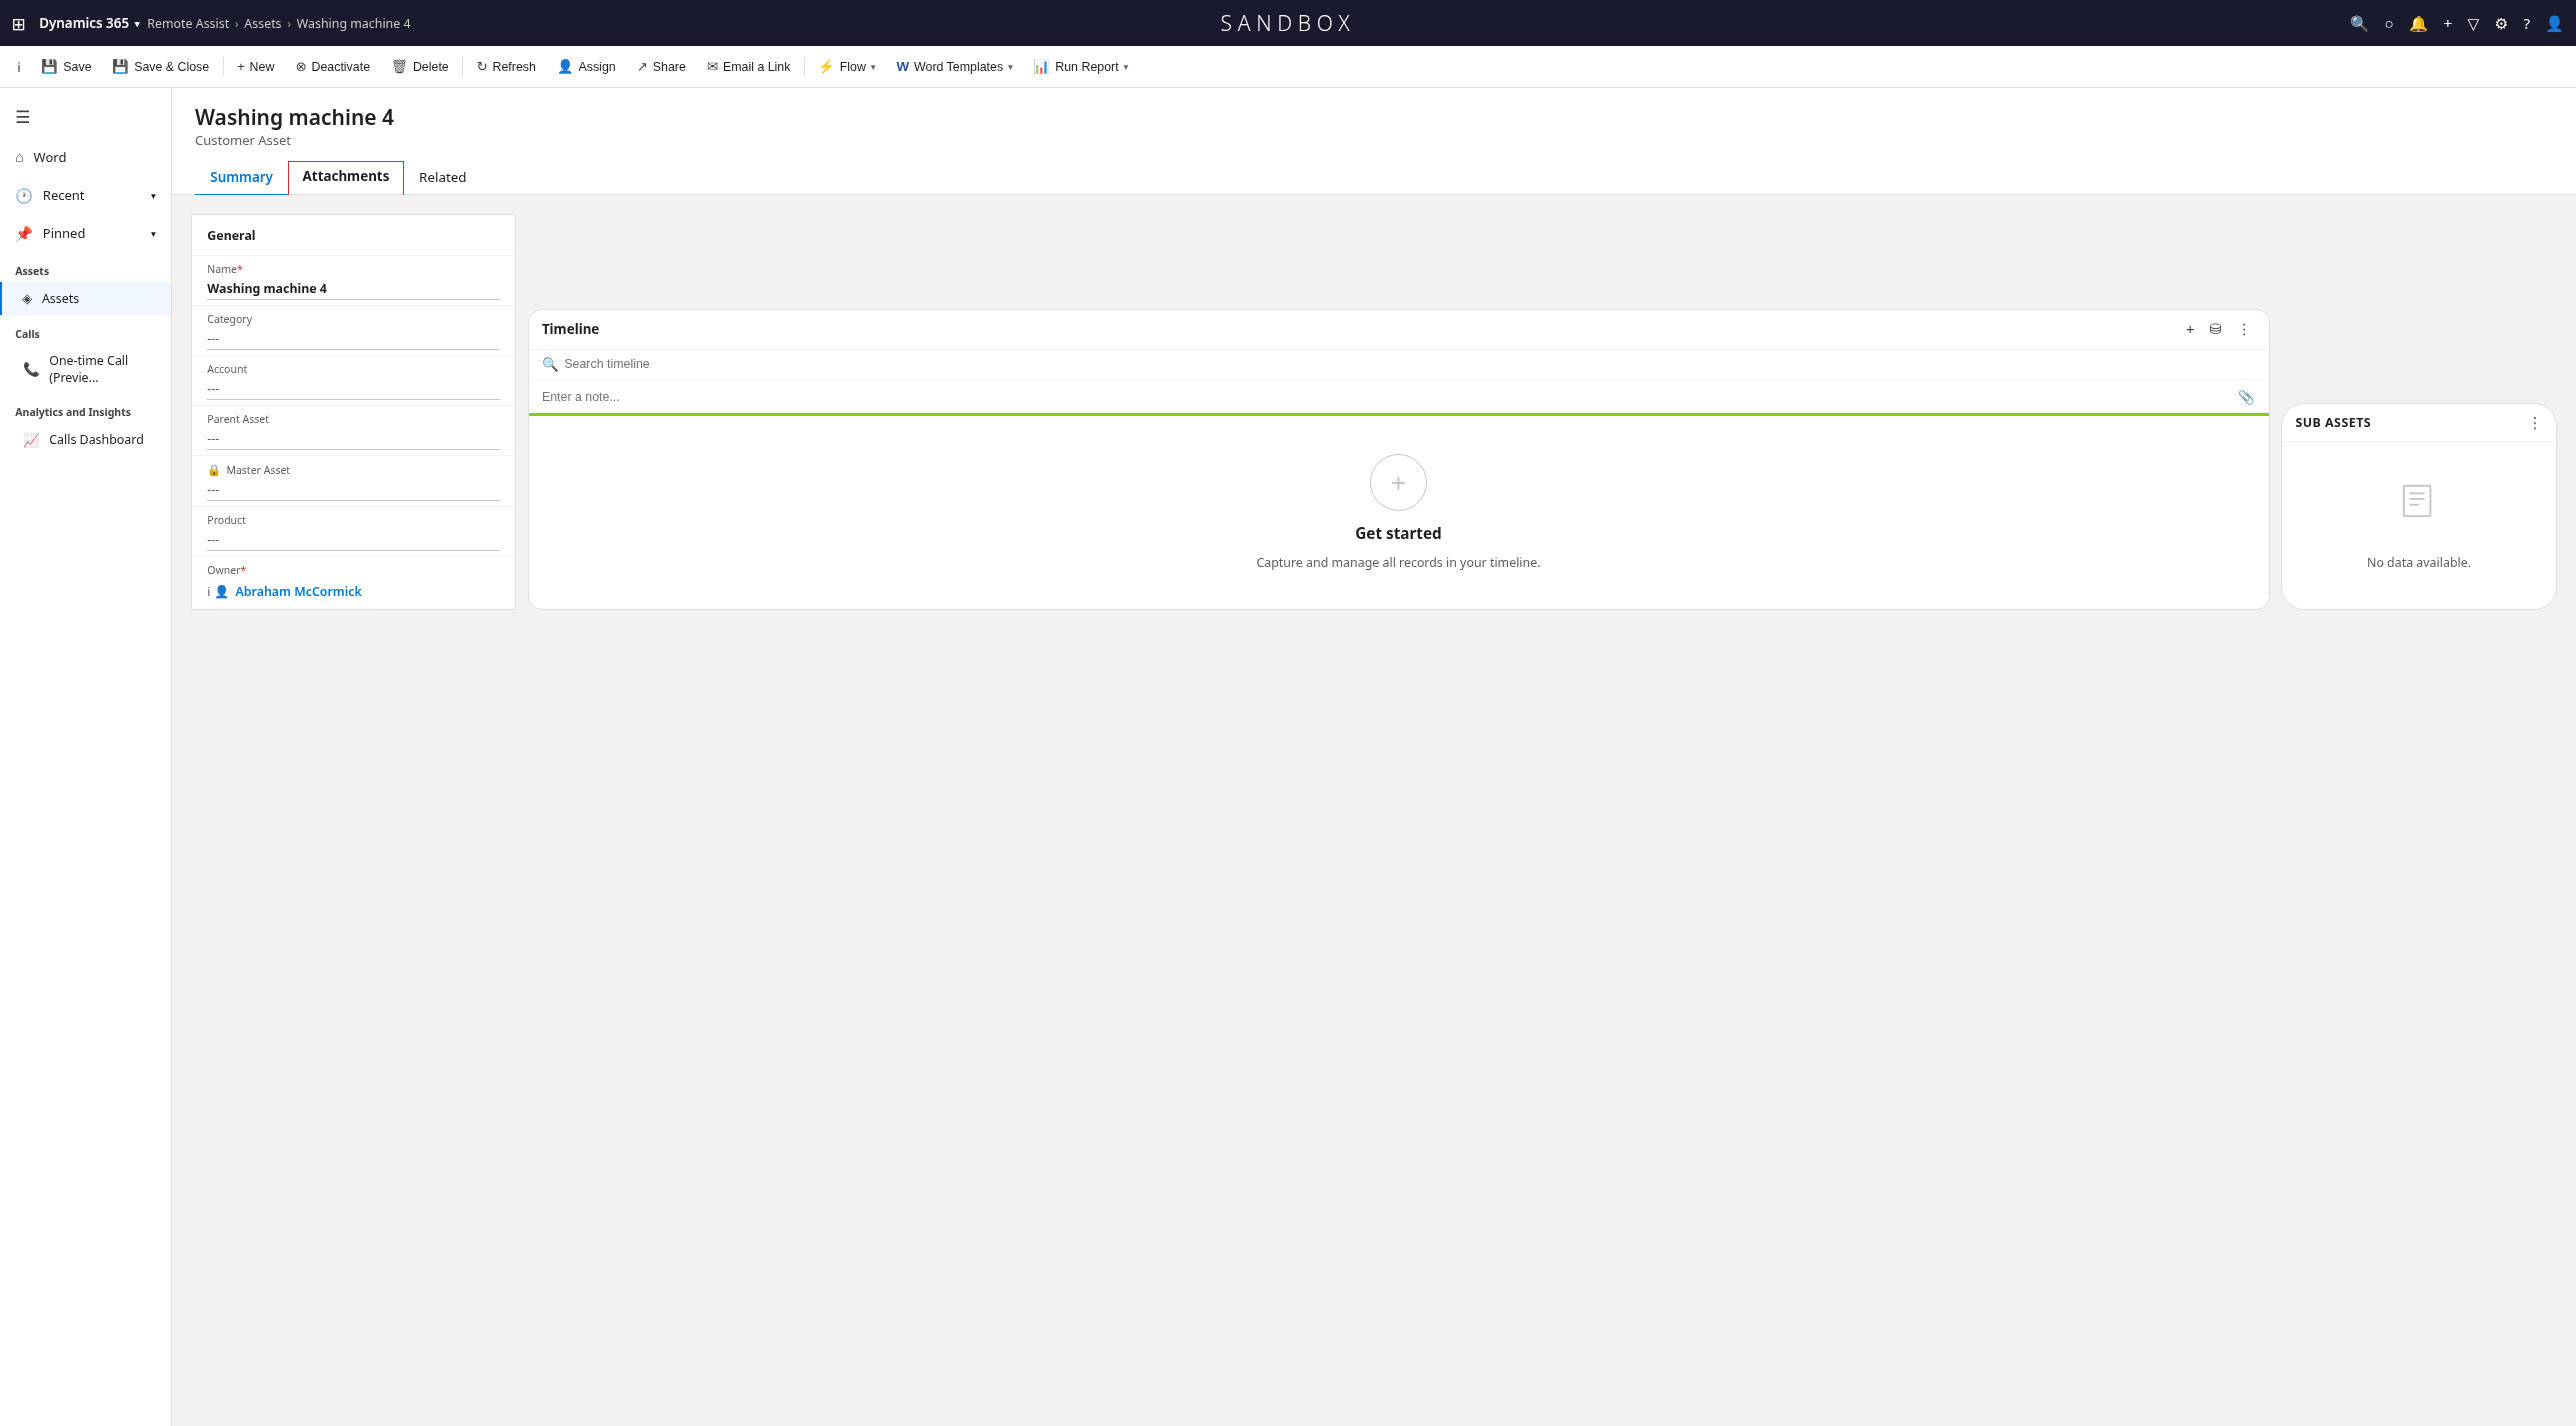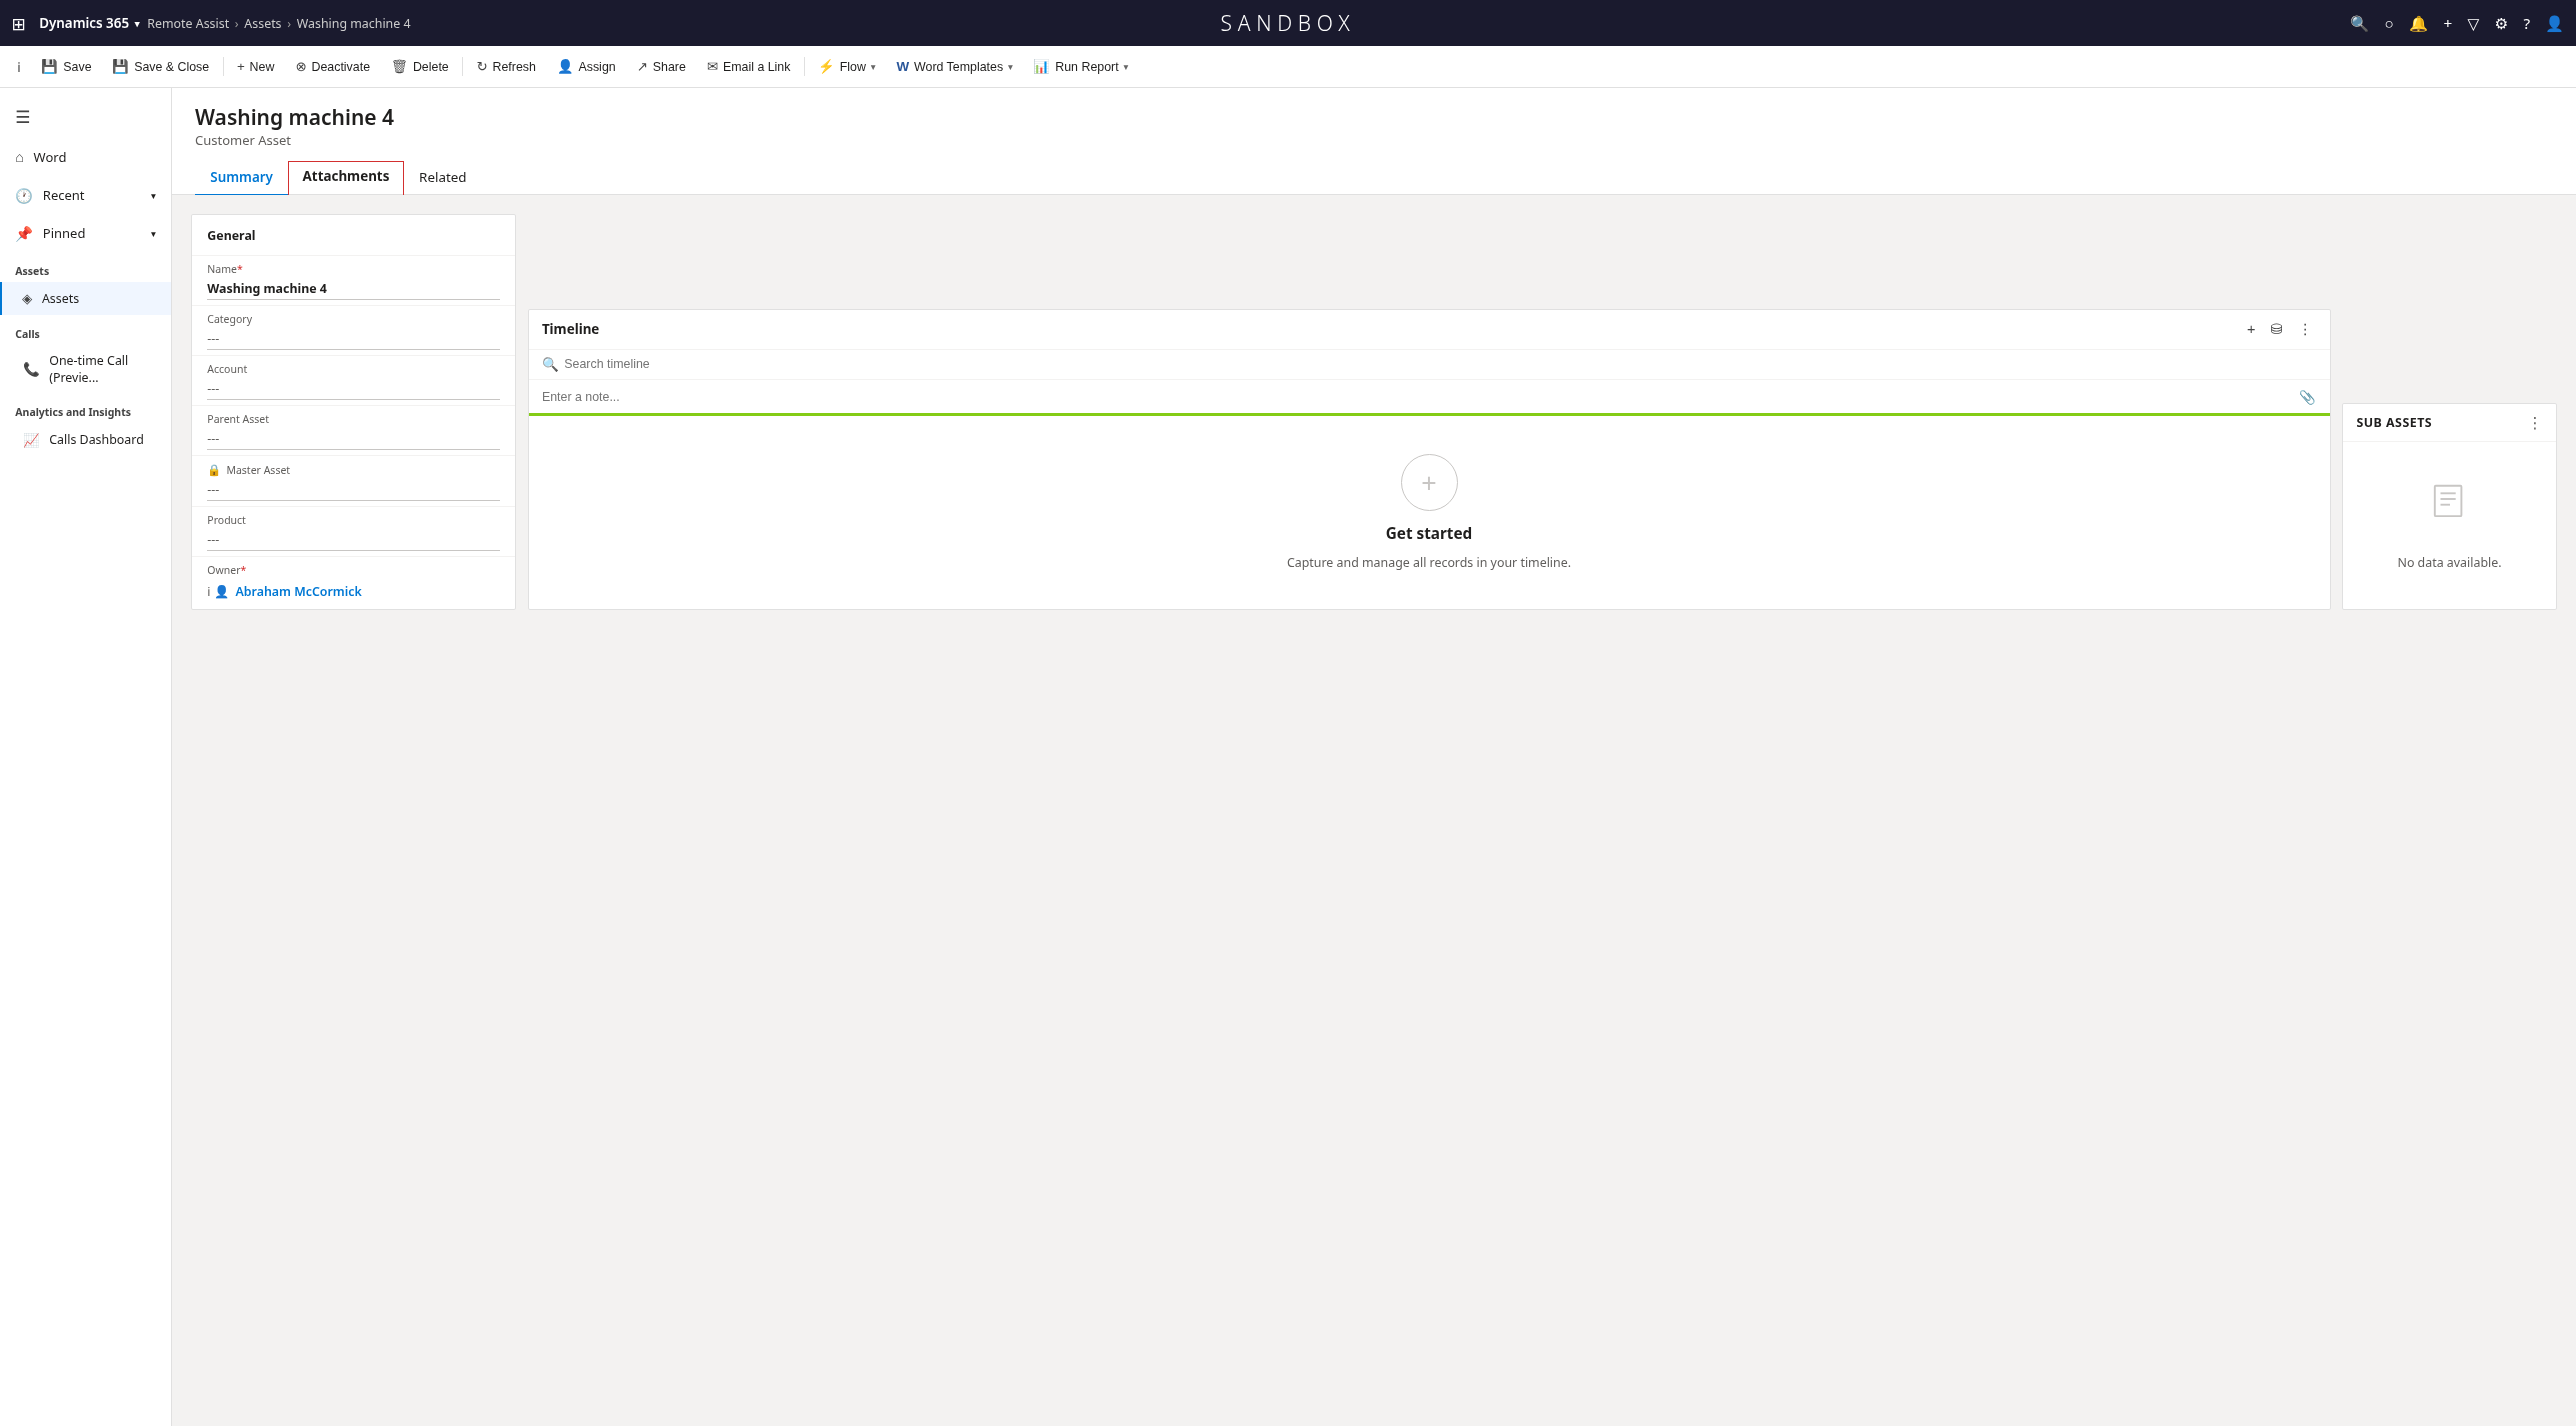--- a/index.html
+++ b/index.html
@@ -246,20 +246,21 @@
       padding: 3.8px 0;
     }
     .owner-icons { display: flex; align-items: center; gap: 3.8px; }
     .owner-icon { font-size: 12.4px; color: #605e5c; }
     .owner-name { color: #0078d4; font-size: 12.4px; cursor: pointer; font-weight: 600; }
 
     
     .timeline-card {
       flex: 1;
       min-width: 0;
+      border-radius: 14px;
     }
     .timeline-header {
       display: flex;
       align-items: center;
       padding: 9.6px 13.4px;
       border-bottom: 1px solid #f3f2f1;
       gap: 7.7px;
     }
     .timeline-title {
       font-size: 13.4px;
@@ -334,22 +335,23 @@
       color: #201f1e;
     }
     .timeline-empty-sub {
       font-size: 12.4px;
       color: #605e5c;
       text-align: center;
     }
 
     
     .subassets-card {
-      width: 215px;
+      width: 276px;
       flex-shrink: 0;
+      border-radius: 23px;
     }
     .subassets-header {
       display: flex;
       align-items: center;
       padding: 9.6px 13.4px;
       border-bottom: 1px solid #f3f2f1;
     }
     .subassets-title {
       font-size: 12.4px;
       font-weight: 700;

